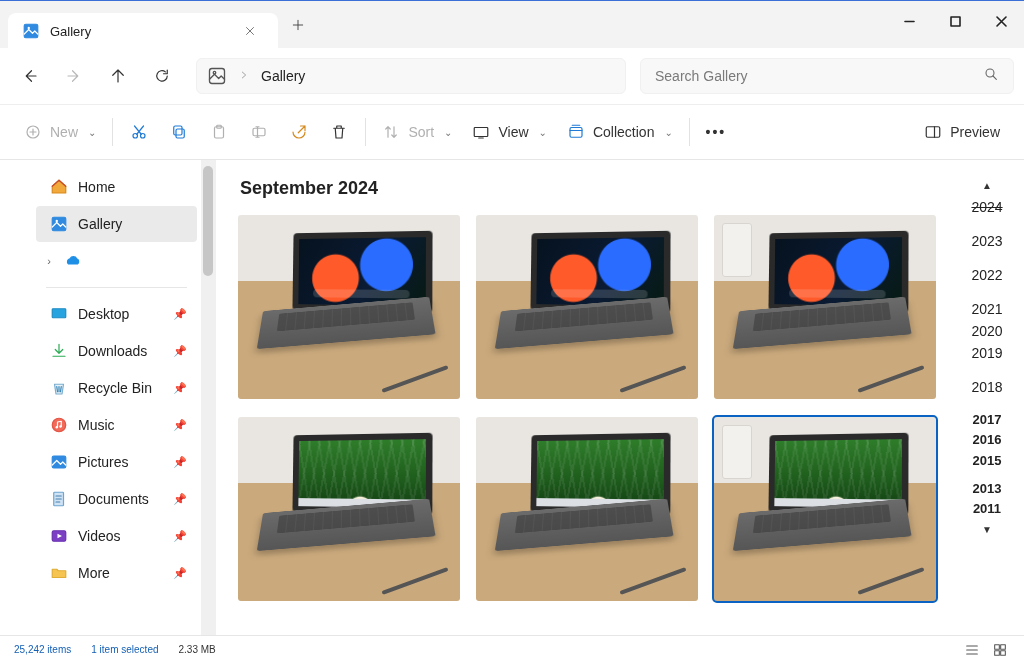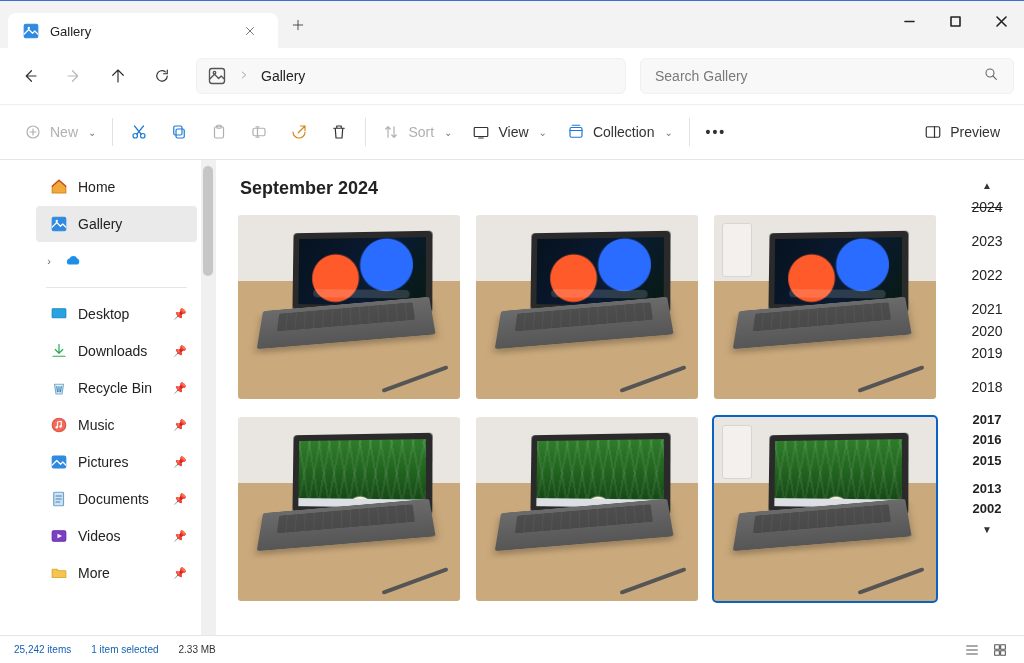--- a/index.html
+++ b/index.html
@@ -469,21 +469,21 @@
       <div class="year">2020</div>
       <div class="year">2019</div>
       <div class="spacer"></div>
       <div class="year">2018</div>
       <div class="spacer"></div>
       <div class="year compact">2017</div>
       <div class="year compact">2016</div>
       <div class="year compact">2015</div>
       <div style="height:6px"></div>
       <div class="year compact">2013</div>
-      <div class="year compact">2002</div>
+      <div class="year compact">2011</div>
       <div class="arrow">▼</div>
     </div>
   </div>
 </div>
 
 <div class="statusbar">
   <span>25,242 items</span>
   <span>1 item selected</span>
   <span style="color:#333">2.33 MB</span>
   <div class="views">

